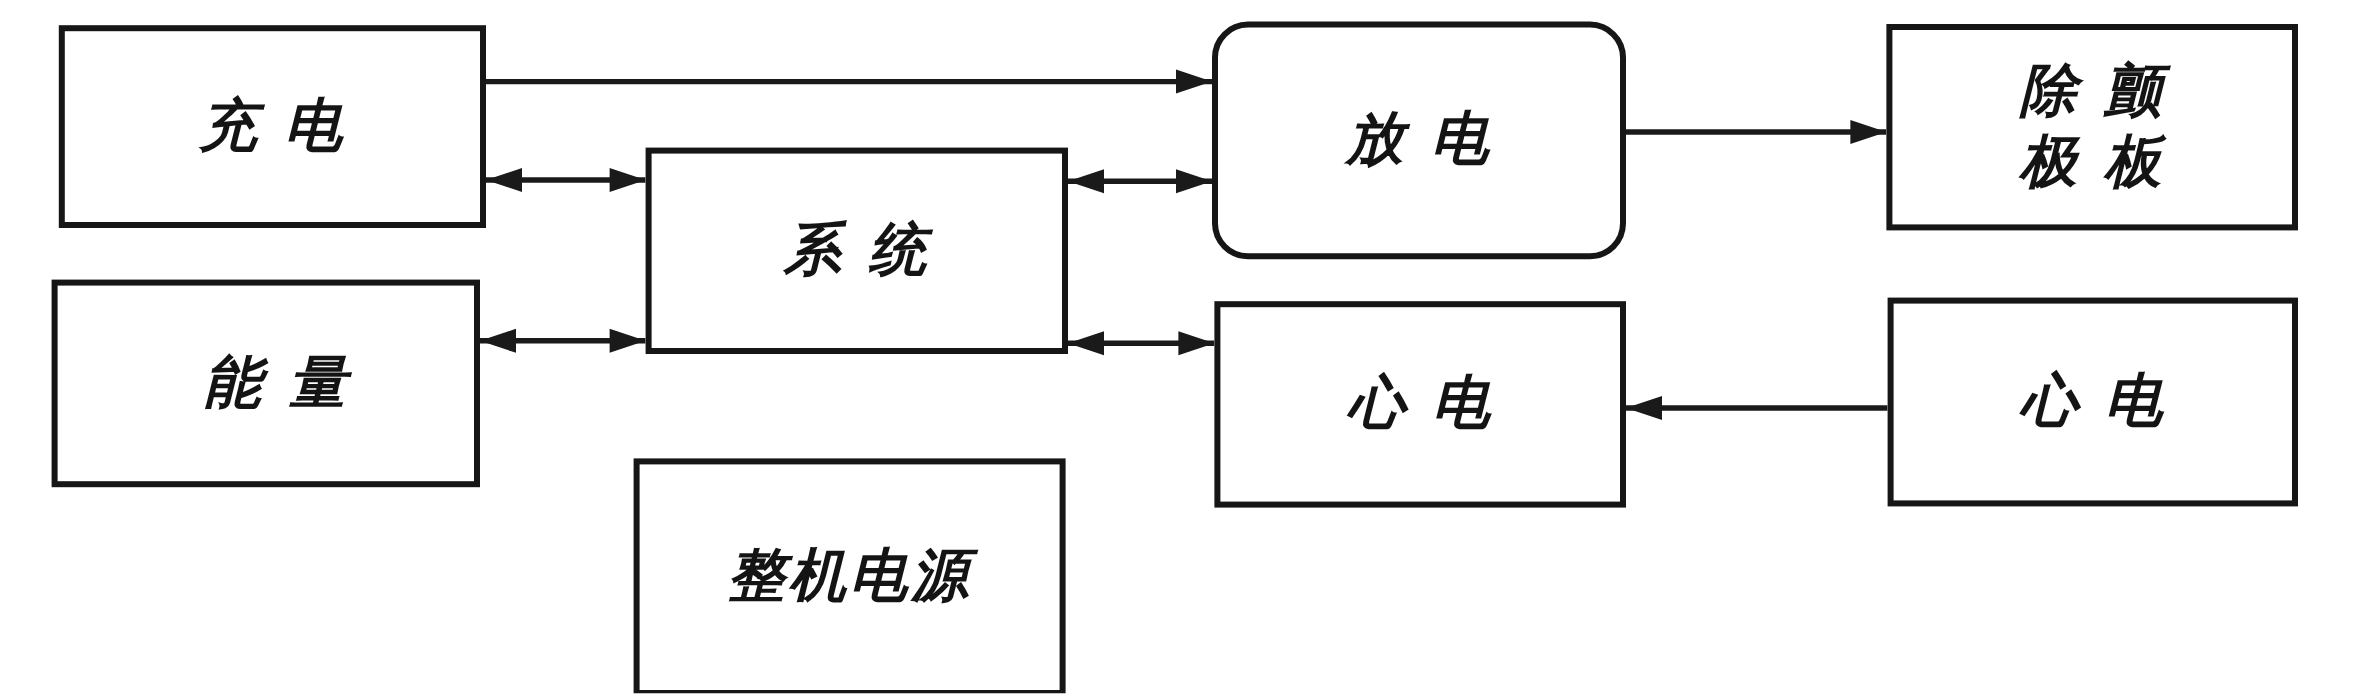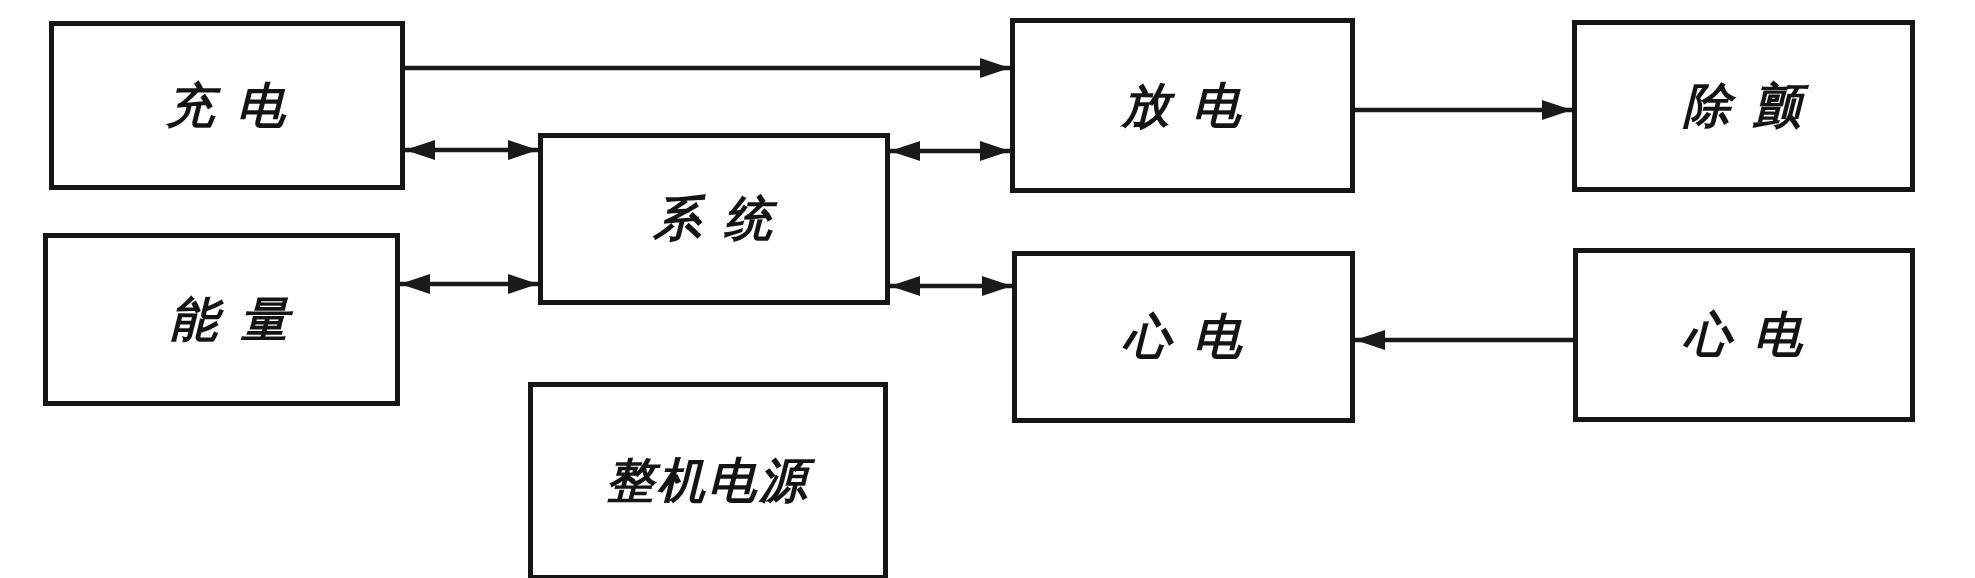--- a/index.html
+++ b/index.html
@@ -70,39 +70,40 @@
 
   <div class="node" style="left: 49px; top: 21px; width: 356px; height: 169px;">
     <span class="node-line">充 电</span>
 
   </div>
 
   <div class="node" style="left: 43px; top: 233px; width: 357px; height: 173px; padding-left: 18px;">
     <span class="node-line">能 量</span>
   </div>
 
-  <div class="node" style="left: 538px; top: 133px; width: 352px; height: 172px;">
+  <div class="node" style="left: 538px; top: 123px; width: 352px; height: 172px;">
     <span class="node-line">系 统</span>
   </div>
 
   <div class="node" style="left: 528px; top: 382px; width: 360px; height: 198px;">
     <span class="node-line">整机电源</span>
 
   </div>
 
-  <div class="node" style="left: 1010px; top: 18px; width: 345px; height: 175px;">
+  <div class="node" style="left: 1010px; top: 18px; width: 345px; height: 198px; border-radius: 30px;">
     <span class="node-line">放 电</span>
 
   </div>
 
   <div class="node" style="left: 1012px; top: 251px; width: 343px; height: 172px;">
     <span class="node-line">心 电</span>
   </div>
 
   <div class="node" style="left: 1572px; top: 20px; width: 343px; height: 172px; text-align: right;">
     <span class="node-line">除 颤</span>
+    <span class="node-line">极 板</span>
   </div>
 
   <div class="node" style="left: 1573px; top: 248px; width: 342px; height: 174px;">
     <span class="node-line">心 电</span>
   </div>
 
 </div>
 
 </body></html>

